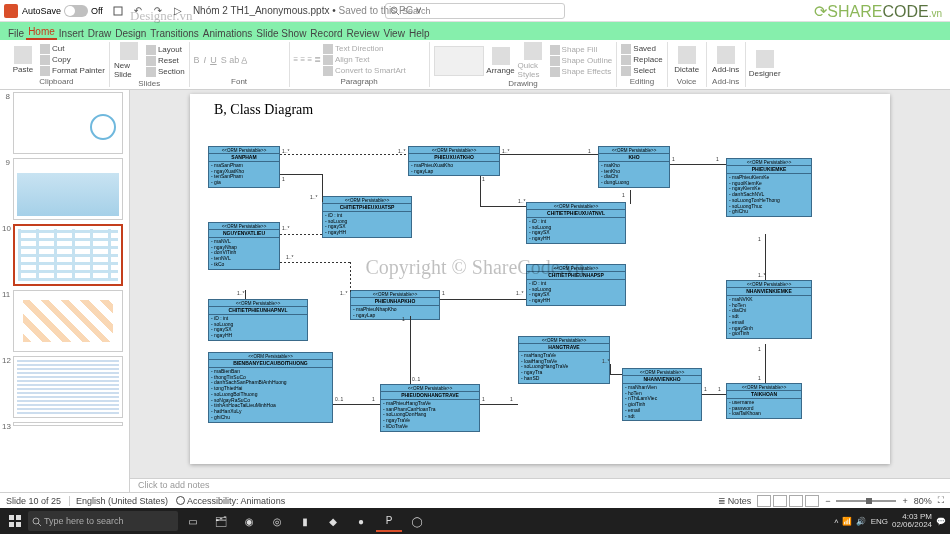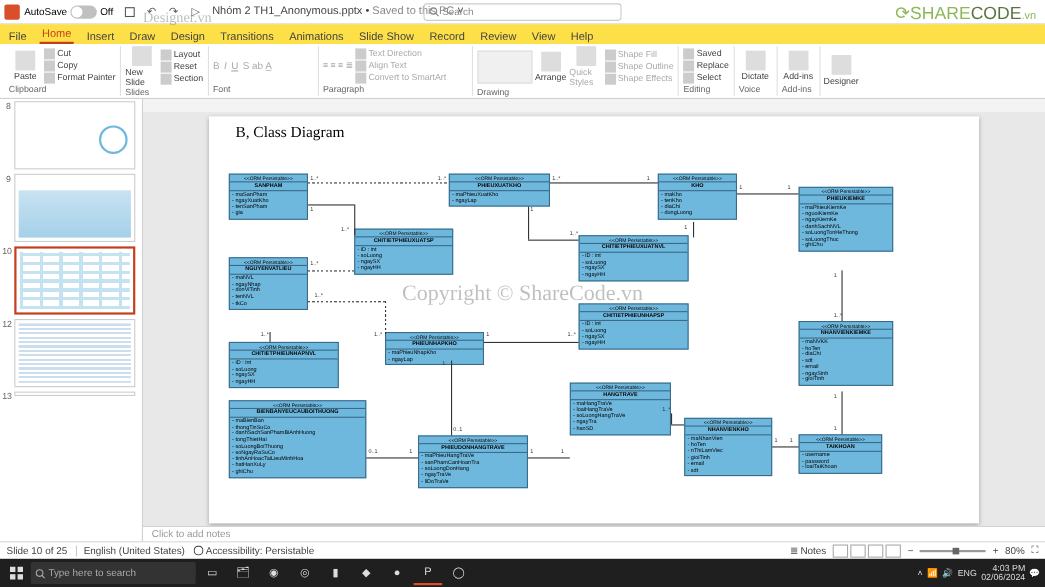--- a/index.html
+++ b/index.html
@@ -14,46 +14,46 @@
     .qat { display: flex; gap: 6px; margin-left: 8px; }
     .qat-item { width: 14px; height: 14px; display: flex; align-items: center; justify-content: center; color: #555; }
     .filename { margin-left: 8px; font-size: 10px; color: #444; }
     .title-center { position: absolute; left: 50%; transform: translateX(-50%); }
     .search-box { width: 180px; height: 16px; border: 1px solid #ccc; border-radius: 3px; display: flex; align-items: center; padding: 0 4px; font-size: 9px; color: #888; gap: 3px; }
     .title-right { margin-left: auto; display: flex; align-items: center; gap: 6px; }
     .avatar { width: 14px; height: 14px; border-radius: 50%; background: #8a6; }
     .winbtn { width: 28px; height: 22px; display: flex; align-items: center; justify-content: center; color: #555; }
 
     
-    .menu { height: 18px; background: #fde047; display: flex; align-items: flex-end; padding: 0 6px; gap: 10px; font-size: 10px; }
+    .menu { height: 18px; background: #86efac; display: flex; align-items: flex-end; padding: 0 6px; font-size: 10px; }
     .menu-item { padding: 1px 2px; color: #444; cursor: pointer; }
     .menu-item.active { border-bottom: 2px solid #c43e1c; color: #c43e1c; }
 
     
     .ribbon { height: 50px; background: #fff; border-bottom: 1px solid #d0d0d0; display: flex; padding: 2px 4px; }
     .rgroup { border-right: 1px solid #e0e0e0; padding: 0 4px; display: flex; flex-direction: column; justify-content: space-between; }
-    .rgroup-label { font-size: 8px; color: #666; text-align: left; padding-bottom: 1px; }
+    .rgroup-label { font-size: 8px; color: #666; text-align: center; padding-bottom: 1px; }
     .rgroup-body { flex: 1; display: flex; align-items: center; gap: 2px; }
     .big-btn { width: 30px; display: flex; flex-direction: column; align-items: center; gap: 1px; font-size: 8px; color: #444; }
     .big-btn-icon { width: 18px; height: 18px; background: #ddd; }
     .small-btns { display: flex; flex-direction: column; gap: 1px; font-size: 8px; color: #444; }
     .small-btn { display: flex; align-items: center; gap: 2px; white-space: nowrap; }
     .small-btn-icon { width: 10px; height: 10px; background: #ccc; display: inline-block; }
 
     
     .workspace { display: flex; height: calc(100% - 22px - 18px - 50px - 16px - 26px); }
     .slidenav { width: 130px; background: #fff; border-right: 1px solid #d0d0d0; overflow-y: auto; padding: 2px; }
     .thumb-wrap { display: flex; gap: 3px; margin-bottom: 4px; }
     .thumb-num { font-size: 8px; color: #666; width: 8px; text-align: right; }
     .thumb { width: 110px; height: 62px; border: 1px solid #ccc; background: #fff; position: relative; }
     .thumb.active { border: 2px solid #c43e1c; }
     .thumb-content { position: absolute; inset: 3px; font-size: 4px; overflow: hidden; }
     .thumb-blue { background: linear-gradient(#c8e3f2,#a5d0e8); }
     .thumb-orange-shapes::before { content:""; position:absolute; inset:6px; background: repeating-linear-gradient(45deg,#f4b06a,#f4b06a 6px,transparent 6px,transparent 14px); opacity:.5; }
-    .editor { flex: 1; background: #e8e8e8; display: flex; flex-direction: column; margin-top: 12px; }
+    .editor { flex: 1; background: #e8e8e8; display: flex; flex-direction: column; }
     .slide-area { flex: 1; overflow: auto; display: flex; align-items: flex-start; justify-content: center; padding: 4px; }
     .slide { width: 700px; height: 370px; background: #fff; box-shadow: 0 1px 4px rgba(0,0,0,0.3); position: relative; }
     .notes { height: 14px; background: #fff; border-top: 1px solid #d0d0d0; padding: 1px 8px; font-size: 9px; color: #999; }
 
     
     .diagram-title { position: absolute; top: 8px; left: 24px; font-family: "Times New Roman", serif; font-size: 14px; }
     .class-box { position: absolute; border: 1px solid #3a6a8a; background: #6fb8dd; font-size: 5px; line-height: 1.15; color: #000; }
     .class-box .stereo { text-align: center; font-size: 4.5px; border-bottom: 1px solid #3a6a8a; padding: .5px 1px; }
     .class-box .cname { text-align: center; font-weight: bold; font-size: 5px; border-bottom: 1px solid #3a6a8a; padding: .5px 1px; }
     .class-box .attrs { padding: 1px 2px; }
@@ -297,20 +297,26 @@
     <div class="thumb-wrap">
         <div class="thumb-num">9</div>
         <div class="thumb">
           <div class="thumb-content thumb-blue" style="top:14px"></div>
         </div>
       </div>
     <div class="thumb-wrap">
         <div class="thumb-num">10</div>
         <div class="thumb active">
           <div class="thumb-content" style="background:repeating-linear-gradient(0deg,#6fb8dd 0,#6fb8dd 3px,transparent 3px,transparent 8px),repeating-linear-gradient(90deg,#6fb8dd 0,#6fb8dd 3px,transparent 3px,transparent 18px);opacity:.4"></div>
+        </div>
+      </div>
+    <div class="thumb-wrap">
+        <div class="thumb-num">11</div>
+        <div class="thumb">
+          <div class="thumb-content thumb-orange-shapes"></div>
         </div>
       </div>
     <div class="thumb-wrap">
         <div class="thumb-num">12</div>
         <div class="thumb">
           <div class="thumb-content" style="background:repeating-linear-gradient(0deg,#cde 0,#cde 2px,transparent 2px,transparent 4px)"></div>
         </div>
       </div>
     <div class="thumb-wrap">
         <div class="thumb-num">13</div>
@@ -553,21 +559,21 @@
   </div>
 </div>
 
 <div class="status">
   <span>Slide 10 of 25</span>
   <span style="border-left:1px solid #ccc;padding-left:6px">English (United States)</span>
   <span style="display:flex;gap:2px;align-items:center">
       <svg width="9" height="9">
         <circle cx="4.5" cy="4.5" r="4" fill="none" stroke="#444"></circle>
       </svg>
-      <span>Accessibility: Persistable</span>
+      <span>Accessibility: Animations</span>
     </span>
   <div class="right">
     <span style="display:flex;gap:2px">≣ <span>Notes</span></span>
     <div class="view-btns">
       <div class="view-btn"></div>
       <div class="view-btn"></div>
       <div class="view-btn"></div>
       <div class="view-btn"></div>
     </div>
     <span>−</span>

